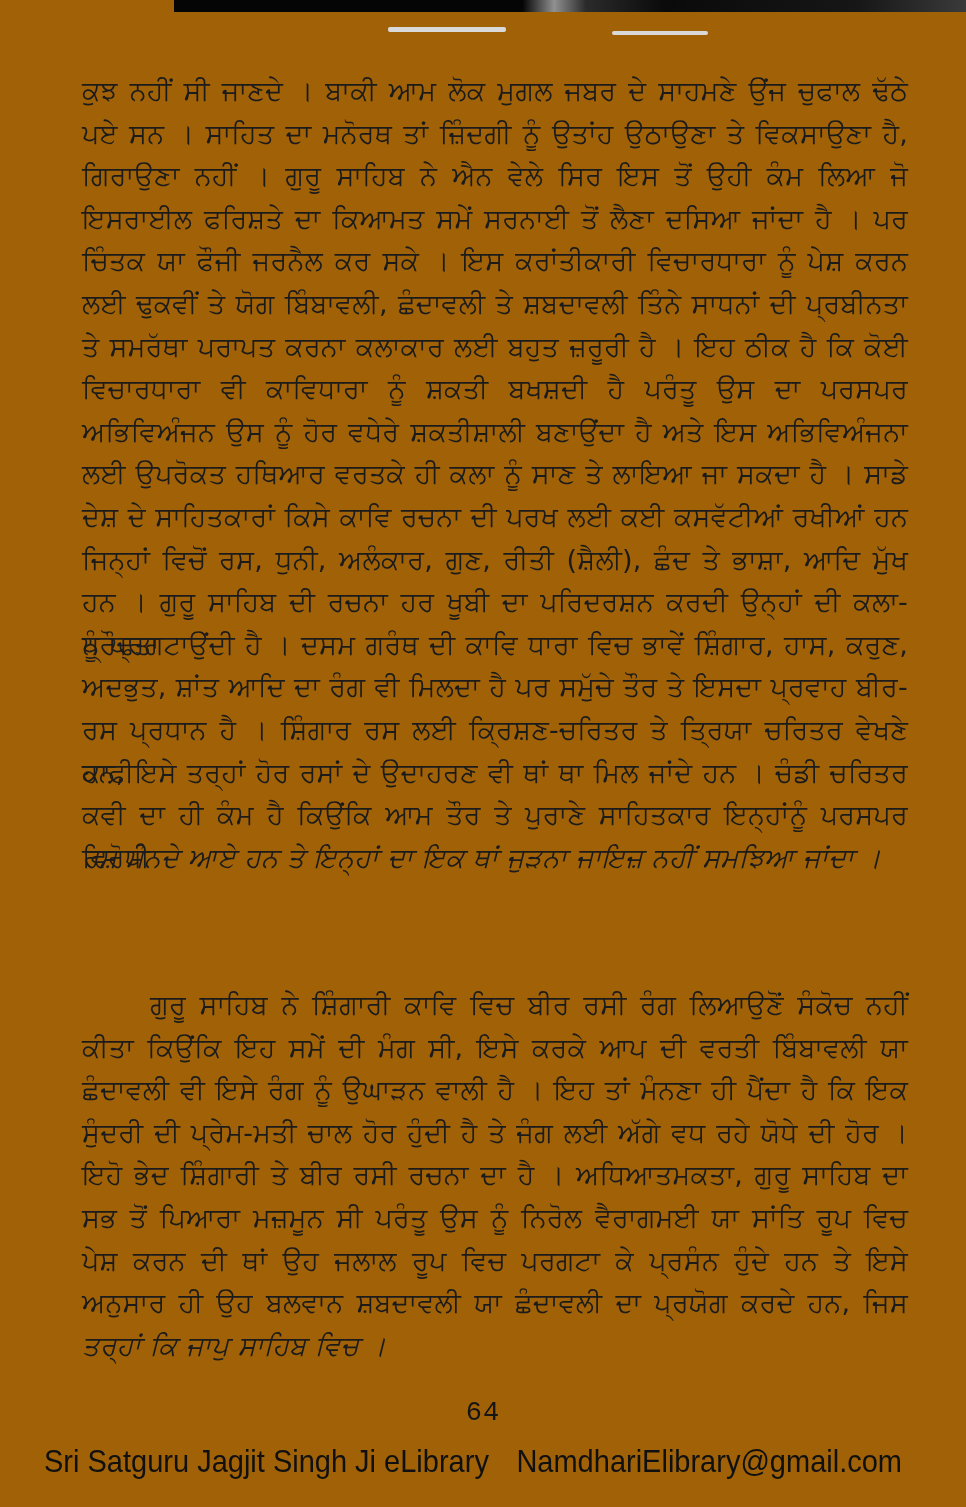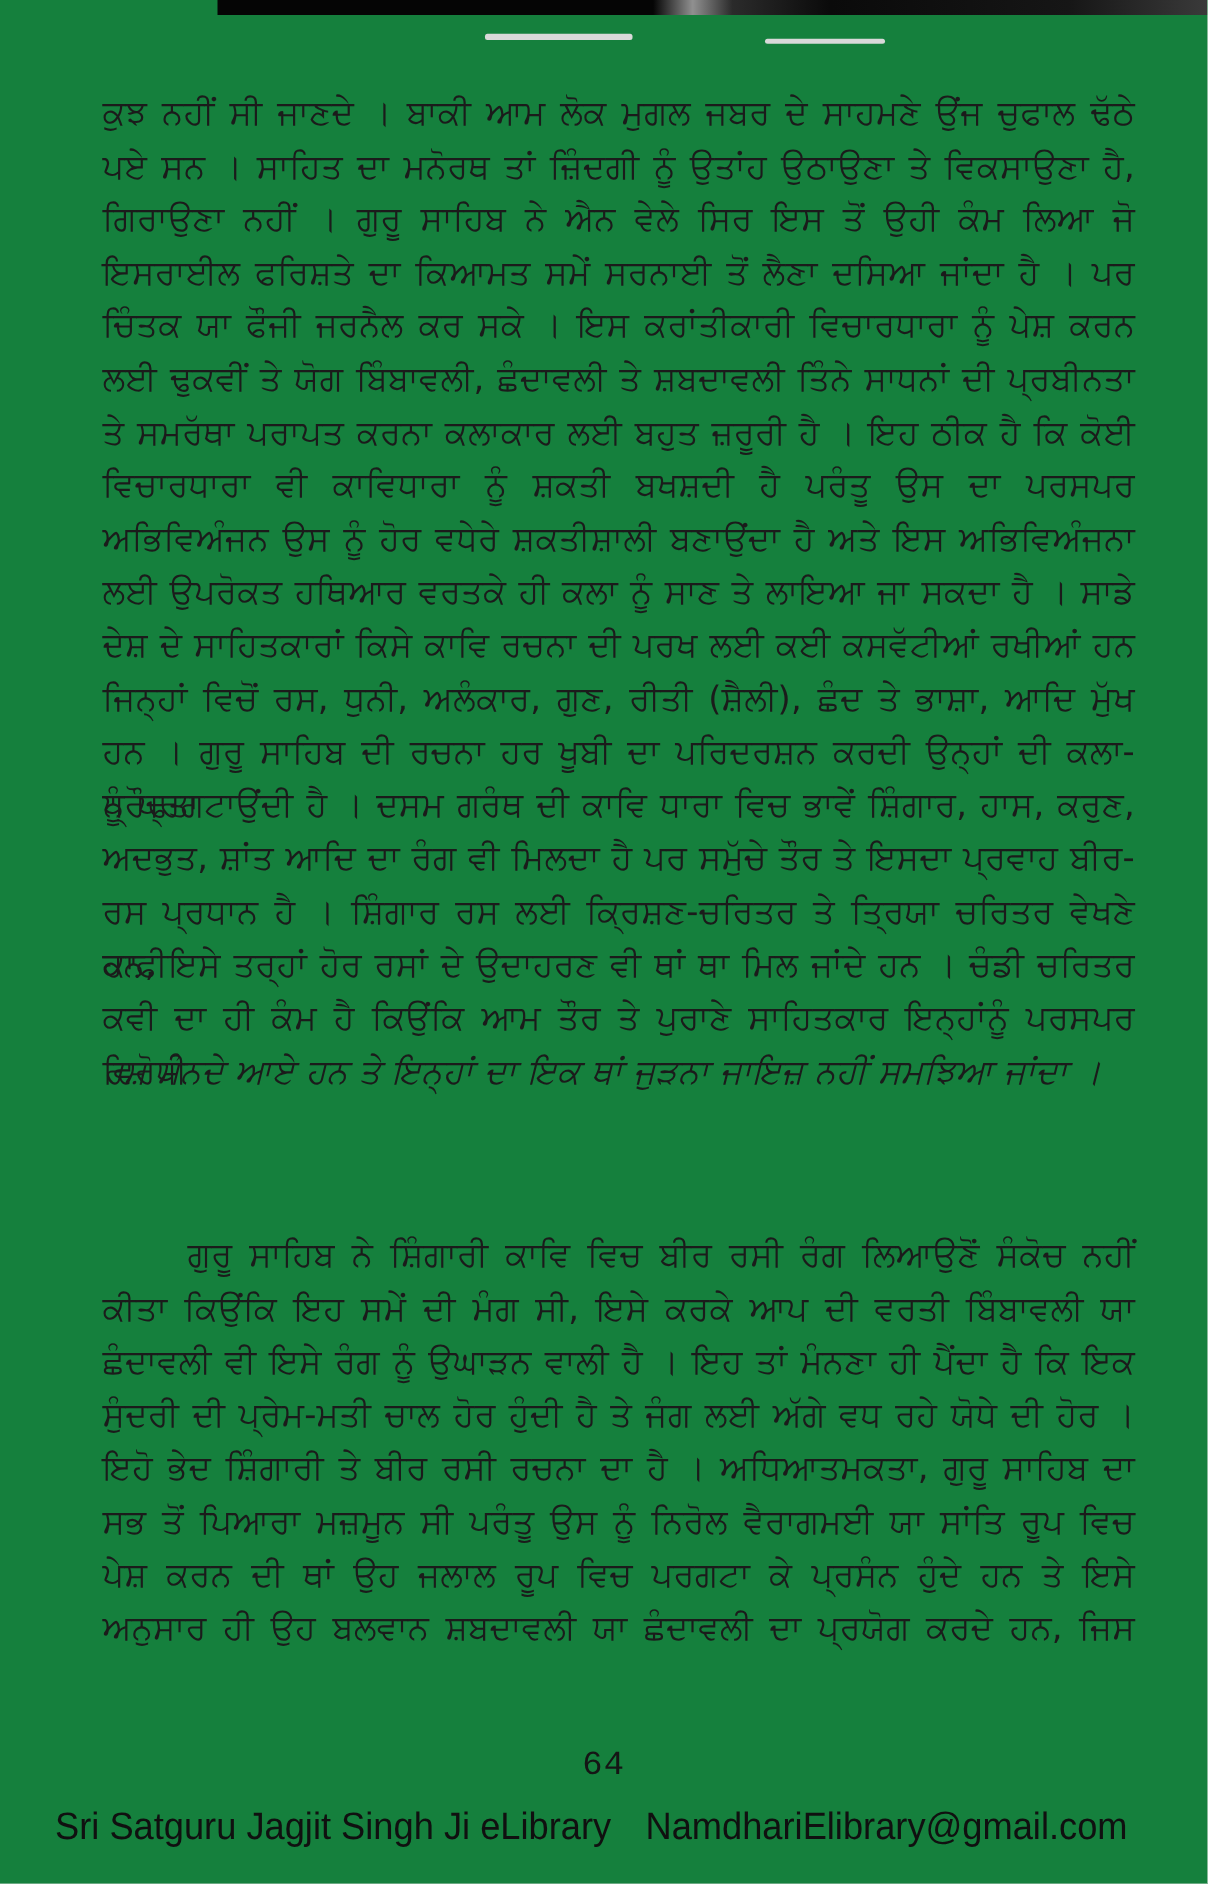--- a/index.html
+++ b/index.html
@@ -1,20 +1,20 @@
 <!DOCTYPE html>
 <html><head>
 <meta charset="utf-8">
 <style>
   html,body{margin:0;padding:0;background:#e8e8e8;}
   .page{
     position:relative;
     width:966px;height:1507px;
     margin:0 auto;
-    background:#15803d;
+    background:#a16207;
     overflow:hidden;
     font-family:"DejaVu Sans",sans-serif;
     color:#1b1b1b;
   }
   
   .artifact-bar{
     position:absolute;top:0;left:174px;width:792px;height:12px;
     background:linear-gradient(90deg,#050505 0%,#050505 44%,#909090 48%,#2b2b2b 52%,#0a0a0a 62%,#161616 86%,#3a3a3a 100%);
   }
   .artifact-dash{position:absolute;background:#d9d9d9;border-radius:2px;}
@@ -84,20 +84,21 @@
 
   <div class="text-block para-2">
     <div class="line line--indent">ਗੁਰੂ ਸਾਹਿਬ ਨੇ ਸ਼ਿੰਗਾਰੀ ਕਾਵਿ ਵਿਚ ਬੀਰ ਰਸੀ ਰੰਗ ਲਿਆਉਣੋਂ ਸੰਕੋਚ ਨਹੀਂ</div>
     <div class="line">ਕੀਤਾ ਕਿਉਂਕਿ ਇਹ ਸਮੇਂ ਦੀ ਮੰਗ ਸੀ, ਇਸੇ ਕਰਕੇ ਆਪ ਦੀ ਵਰਤੀ ਬਿੰਬਾਵਲੀ ਯਾ</div>
     <div class="line">ਛੰਦਾਵਲੀ ਵੀ ਇਸੇ ਰੰਗ ਨੂੰ ਉਘਾੜਨ ਵਾਲੀ ਹੈ । ਇਹ ਤਾਂ ਮੰਨਣਾ ਹੀ ਪੈਂਦਾ ਹੈ ਕਿ ਇਕ</div>
     <div class="line">ਸੁੰਦਰੀ ਦੀ ਪ੍ਰੇਮ-ਮਤੀ ਚਾਲ ਹੋਰ ਹੁੰਦੀ ਹੈ ਤੇ ਜੰਗ ਲਈ ਅੱਗੇ ਵਧ ਰਹੇ ਯੋਧੇ ਦੀ ਹੋਰ ।</div>
     <div class="line">ਇਹੋ ਭੇਦ ਸ਼ਿੰਗਾਰੀ ਤੇ ਬੀਰ ਰਸੀ ਰਚਨਾ ਦਾ ਹੈ । ਅਧਿਆਤਮਕਤਾ, ਗੁਰੂ ਸਾਹਿਬ ਦਾ</div>
     <div class="line">ਸਭ ਤੋਂ ਪਿਆਰਾ ਮਜ਼ਮੂਨ ਸੀ ਪਰੰਤੂ ਉਸ ਨੂੰ ਨਿਰੋਲ ਵੈਰਾਗਮਈ ਯਾ ਸਾਂਤਿ ਰੂਪ ਵਿਚ</div>
     <div class="line">ਪੇਸ਼ ਕਰਨ ਦੀ ਥਾਂ ਉਹ ਜਲਾਲ ਰੂਪ ਵਿਚ ਪਰਗਟਾ ਕੇ ਪ੍ਰਸੰਨ ਹੁੰਦੇ ਹਨ ਤੇ ਇਸੇ</div>
     <div class="line">ਅਨੁਸਾਰ ਹੀ ਉਹ ਬਲਵਾਨ ਸ਼ਬਦਾਵਲੀ ਯਾ ਛੰਦਾਵਲੀ ਦਾ ਪ੍ਰਯੋਗ ਕਰਦੇ ਹਨ, ਜਿਸ</div>
+    <div class="line line--last">ਤਰ੍ਹਾਂ ਕਿ ਜਾਪੁ ਸਾਹਿਬ ਵਿਚ ।</div>
   </div>
 
   <div class="page-number">64</div>
 
   <div class="footer">
     <span>Sri Satguru Jagjit Singh Ji eLibrary</span>
     <span>NamdhariElibrary@gmail.com</span>
   </div>
 
 </div>

